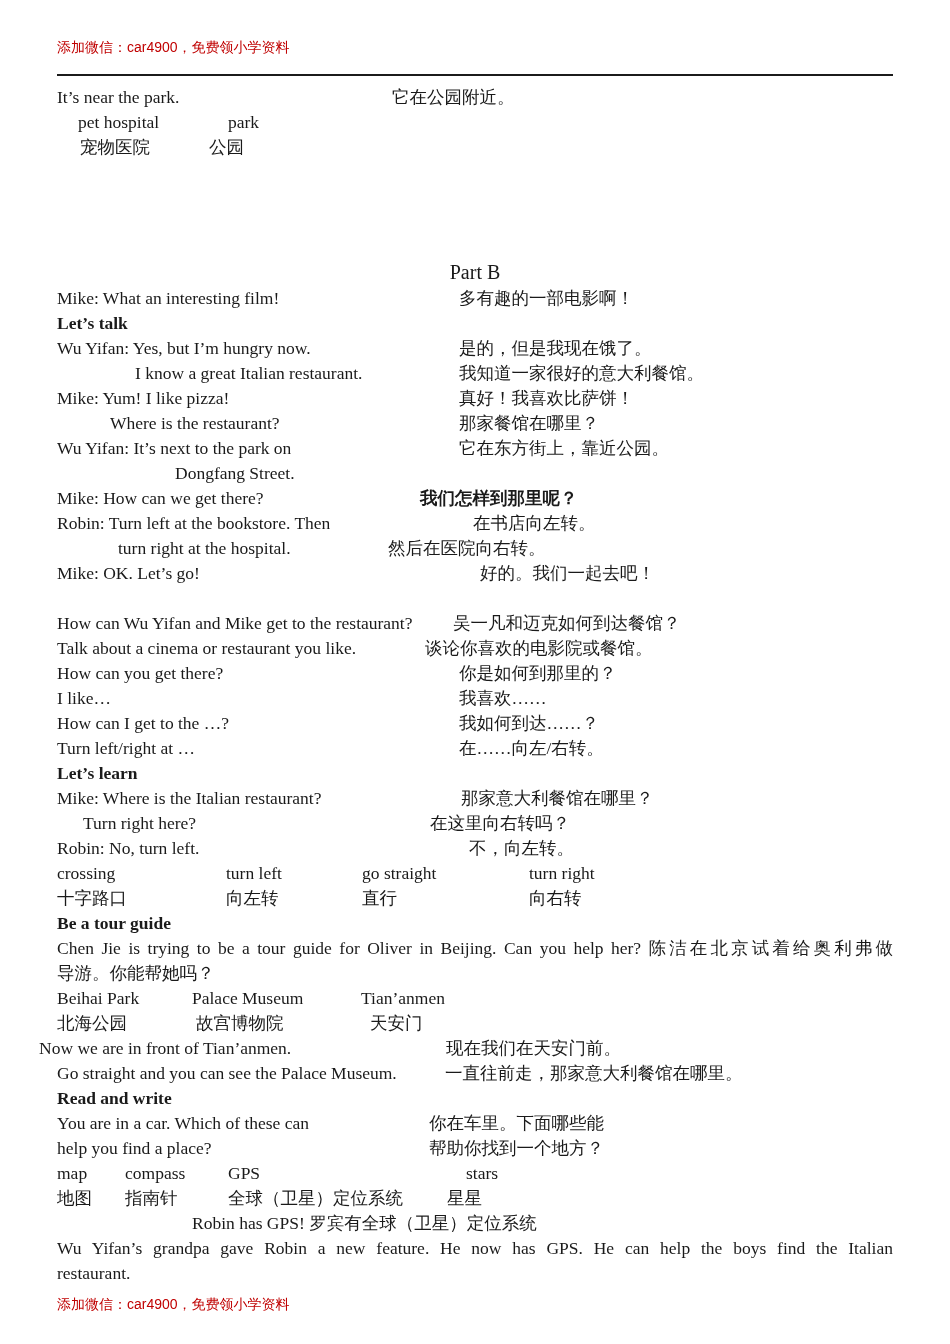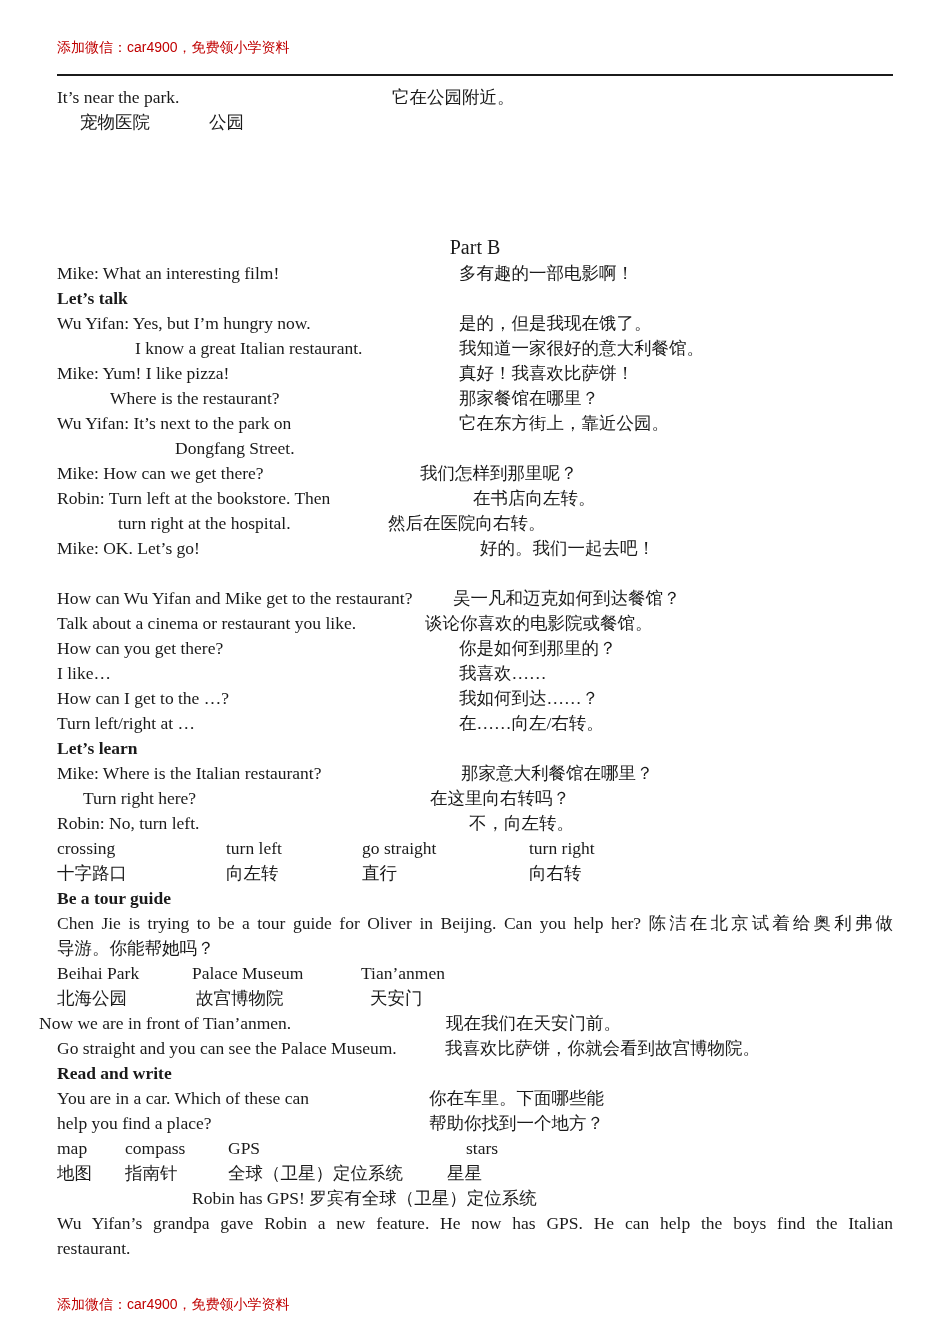--- a/index.html
+++ b/index.html
@@ -29,20 +29,24 @@
 
 <div class="page">
   <div class="note note-top" style="color: rgb(192, 0, 0);">添加微信：car4900，免费领小学资料</div>
   <div class="rule"></div>
   <div class="content" id="content">
       <div class="line">
         <span class="abs" style="left: 57px;">It’s near the park.</span>
         <span class="abs" style="left: 392px;">它在公园附近。</span>
       </div>
       <div class="line">
+        <span class="abs" style="left: 78px;">pet hospital</span>
+        <span class="abs" style="left: 228px;">park</span>
+      </div>
+      <div class="line">
         <span class="abs" style="left: 80px;">宠物医院</span>
         <span class="abs" style="left: 209px;">公园</span>
       </div>
       <div class="spacer" style="height: 98px;"></div>
       <div class="line center-heading"><span>Part B</span></div>
       <div class="line">
         <span class="abs" style="left: 57px;">Mike: What an interesting film!</span>
         <span class="abs" style="left: 459px;">多有趣的一部电影啊！</span>
       </div>
       <div class="line">
@@ -66,21 +70,21 @@
       </div>
       <div class="line">
         <span class="abs" style="left: 57px;">Wu Yifan: It’s next to the park on</span>
         <span class="abs" style="left: 459px;">它在东方街上，靠近公园。</span>
       </div>
       <div class="line">
         <span class="abs" style="left: 175px;">Dongfang Street.</span>
       </div>
       <div class="line">
         <span class="abs" style="left: 57px;">Mike: How can we get there?</span>
-        <span class="abs" style="left: 420px;">我们怎样到那里呢？</span>
+        <span class="abs" style="left: 420px; font-weight: bold;">我们怎样到那里呢？</span>
       </div>
       <div class="line">
         <span class="abs" style="left: 57px;">Robin: Turn left at the bookstore. Then</span>
         <span class="abs" style="left: 473px;">在书店向左转。</span>
       </div>
       <div class="line">
         <span class="abs" style="left: 118px;">turn right at the hospital.</span>
         <span class="abs" style="left: 388px;">然后在医院向右转。</span>
       </div>
       <div class="line">
@@ -155,21 +159,21 @@
         <span class="abs" style="left: 57px;">北海公园</span>
         <span class="abs" style="left: 196px;">故宫博物院</span>
         <span class="abs" style="left: 370px;">天安门</span>
       </div>
       <div class="line">
         <span class="abs" style="left: 39px; text-align: right;">Now we are in front of Tian’anmen.</span>
         <span class="abs" style="left: 446px;">现在我们在天安门前。</span>
       </div>
       <div class="line">
         <span class="abs" style="left: 57px;">Go straight and you can see the Palace Museum.</span>
-        <span class="abs" style="left: 445px;">我喜欢比萨饼，你就会看到故宫博物院。</span>
+        <span class="abs" style="left: 445px;">一直往前走，那家意大利餐馆在哪里。</span>
       </div>
       <div class="line">
         <span class="abs bold" style="left: 57px;">Read and write</span>
       </div>
       <div class="line">
         <span class="abs" style="left: 57px;">You are in a car. Which of these can</span>
         <span class="abs" style="left: 429px;">你在车里。下面哪些能</span>
       </div>
       <div class="line">
         <span class="abs" style="left: 57px;">help you find a place?</span>

